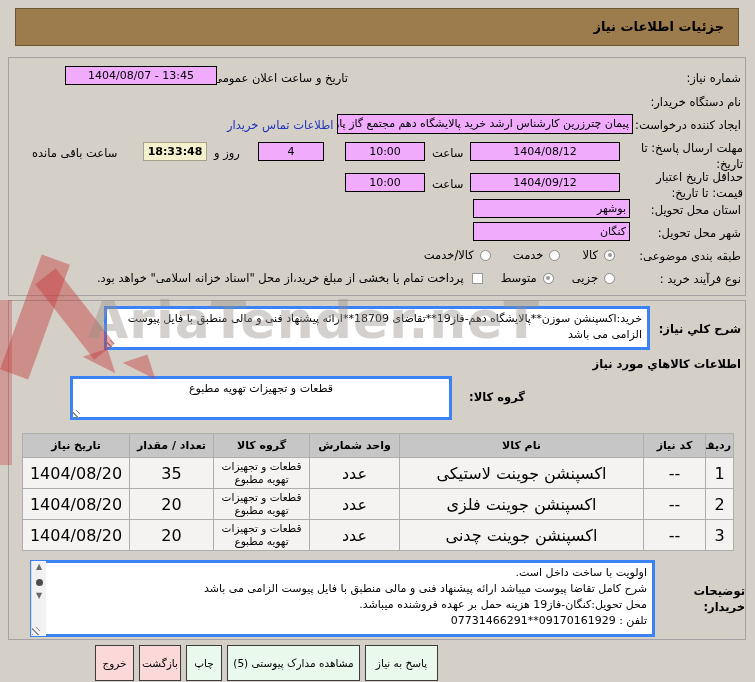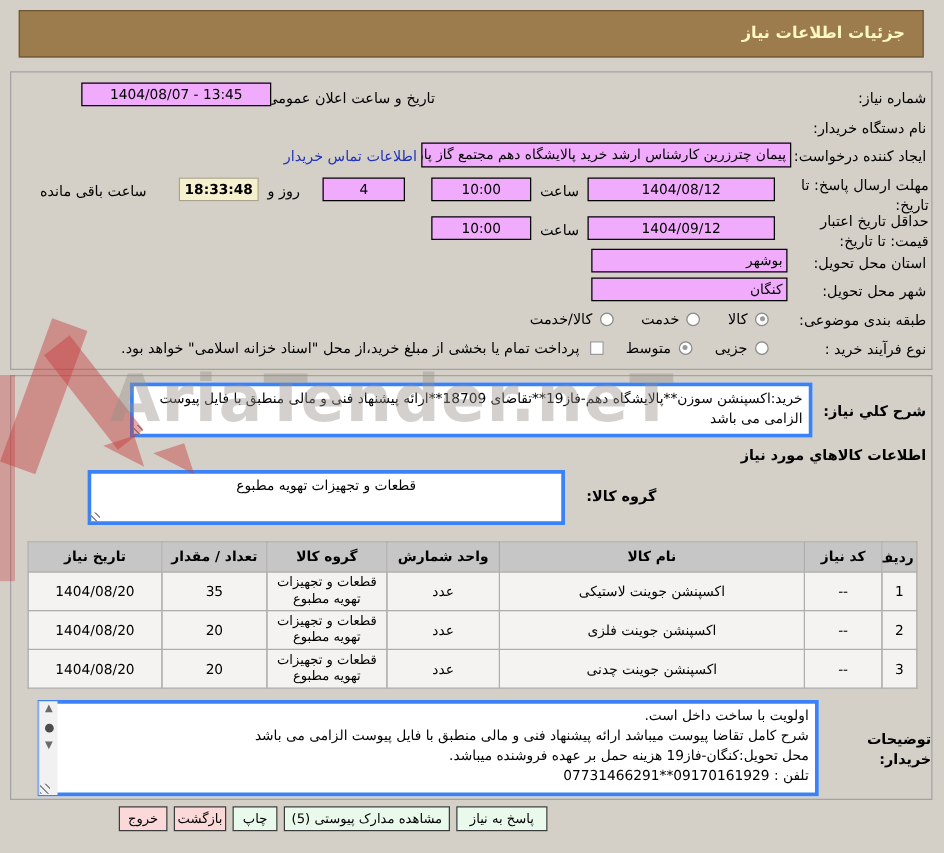--- a/index.html
+++ b/index.html
@@ -1,21 +1,21 @@
 <!DOCTYPE html>
 <html dir="rtl" lang="fa"><head>
 <meta charset="utf-8">
 <style>
   * { margin:0; padding:0; box-sizing:border-box; }
   html,body { width:755px; height:682px; }
   body { font-family:"DejaVu Sans", sans-serif; background:#d4d0c8; }
   .page { position:relative; width:755px; height:682px; overflow:hidden; direction:rtl; }
 
   .hdr { position:absolute; left:15px; top:8px; width:724px; height:38px;
-         background:#9c7b4c; border:1px solid #6f5633; color:#fef9c3; font-weight:bold;
+         background:#9c7b4c; border:1px solid #6f5633; color:#000000; font-weight:bold;
          font-size:13px; line-height:36px; padding:0 14px; text-align:right; }
 
   .grp { position:absolute; border:1px solid #a3a3a3; background:transparent; }
   .grp1 { left:8px; top:57px; width:738px; height:239px; }
   .grp2 { left:8px; top:300px; width:738px; height:340px; }
 
   .lbl { position:absolute; font-size:11.5px; color:#000; white-space:nowrap; z-index:2; }
   .lbl2 { white-space:normal; text-align:right; line-height:1.35; }
   .b { font-weight:bold; }
 
@@ -40,24 +40,24 @@
 
   .ta { position:absolute; background:#fff; border:3px solid #3b82f6; font-size:11px;
         text-align:right; direction:rtl; padding:2px 5px; line-height:1.45;
         white-space:pre-line; overflow:hidden; z-index:2; }
 
   .tblwrap { position:absolute; left:22px; top:433px; z-index:2; }
   table { border-collapse:collapse; table-layout:fixed; width:711px; border:1px solid #8f8f8f; }
   th,td { border:1px solid #aeaeae; text-align:center; vertical-align:middle;
           overflow:hidden; padding:1px 2px; }
   th { background:#c6c6c6; font-size:11px; font-weight:bold; height:24px; }
-  td { background:#f4f3f1; font-size:11px; height:31px; }
+  td { background:#f4f3f1; font-size:16px; height:31px; }
   .cell-sm { font-size:10.5px; line-height:1.2; }
 
-  .btn { position:absolute; top:645px; height:20px; border:1px solid #3c3c3c;
+  .btn { position:absolute; top:645px; height:36px; border:1px solid #3c3c3c;
          font-size:10.5px; display:flex; align-items:center; justify-content:center;
          cursor:pointer; z-index:2; white-space:nowrap; }
   .btn-green { background:#e9f9ec; }
   .btn-pink  { background:#fbd9d9; }
 
   .sb { position:absolute; left:1px; top:1px; bottom:1px; width:15px; background:#f1f1f1;
         border-left:1px solid #dcdcdc; display:flex; flex-direction:column;
         align-items:center; z-index:3; }
   .sb .arr { font-size:8px; color:#6a6a6a; line-height:12px; height:12px; cursor:pointer; }
   .sb .thumb { width:7px; height:7px; border-radius:50%; background:#4c4c4c; margin:6px 0 4px; }

